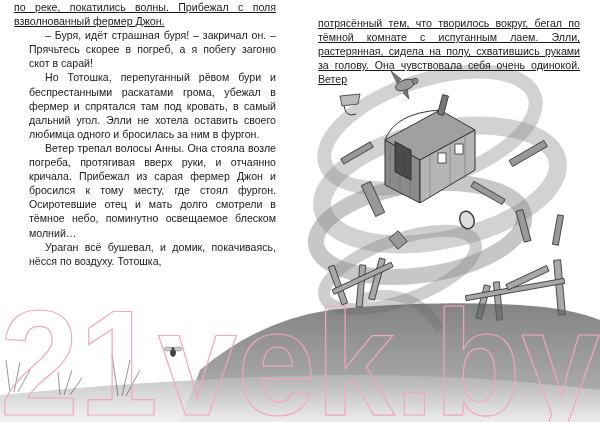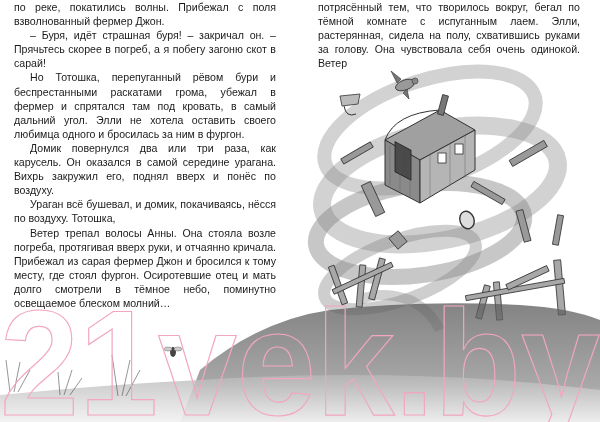--- a/index.html
+++ b/index.html
@@ -1,21 +1,21 @@
 <!DOCTYPE html>
 <html><head>
   <meta charset="utf-8">
   <style>
     html, body { margin: 0; padding: 0; background: #ffffff; }
     body { width: 600px; height: 422px; position: relative; overflow: hidden; font-family: "Liberation Sans", sans-serif; color: #1a1a1a; }
     .page-left { position: absolute; left: 14px; top: 0; width: 262px; }
-    .page-right { position: absolute; left: 318px; top: 0; width: 262px; }
+    .page-right { position: absolute; left: 318px; top: 16px; width: 262px; }
     .para { font-size: 10.6px; line-height: 14.1px; margin: 0; text-align: justify; text-align-last: left; }
-    .para.indent { text-indent: 16px; }
-    .para.noindent { text-indent: 0; }
+    .para.indent { text-indent: 16px; margin-left: 15px; }
+    .para.noindent { text-indent: 0; text-decoration: underline; }
     .illustration { position: absolute; left: 0; top: 0; width: 600px; height: 422px; pointer-events: none; }
     .watermark { position: absolute; left: 0; top: 0; width: 600px; height: 422px; pointer-events: none; }
   </style>
 </head>
 <body>
 
 <svg class="illustration" viewBox="0 0 600 422" xmlns="http://www.w3.org/2000/svg">
   <defs>
     <radialGradient id="swirl" cx="50%" cy="50%" r="50%">
       <stop offset="0%" stop-color="#ffffff" stop-opacity="0"></stop>
@@ -117,23 +117,22 @@
     <ellipse cx="0" cy="0" rx="3" ry="5" fill="#444"></ellipse>
     <ellipse cx="5" cy="-3" rx="4" ry="2" fill="#ccc" stroke="#555" stroke-width="0.4"></ellipse>
     <ellipse cx="-5" cy="-3" rx="4" ry="2" fill="#ccc" stroke="#555" stroke-width="0.4"></ellipse>
   </g>
 </svg>
 
 <div class="page-left">
   <p class="para noindent">по реке, покатились волны. Прибежал с поля взволнованный фермер Джон.</p>
   <p class="para indent">– Буря, идёт страшная буря! – закричал он. – Прячьтесь скорее в погреб, а я побегу загоню скот в сарай!</p>
   <p class="para indent">Но Тотошка, перепуганный рёвом бури и беспрестанными раскатами грома, убежал в фермер и спрятался там под кровать, в самый дальний угол. Элли не хотела оставить своего любимца одного и бросилась за ним в фургон.</p>
-  <p class="para indent">Домик повернулся два или три раза, как карусель. Он оказался в самой середине урагана. Вихрь закружил его, поднял вверх и понёс по воздуху.</p>
+  <p class="para indent">Ветер трепал волосы Анны. Она стояла возле погреба, протягивая вверх руки, и отчаянно кричала. Прибежал из сарая фермер Джон и бросился к тому месту, где стоял фургон. Осиротевшие отец и мать долго смотрели в тёмное небо, поминутно освещаемое блеском молний…</p>
   <p class="para indent">Ураган всё бушевал, и домик, покачиваясь, нёсся по воздуху. Тотошка,</p>
-  <p class="para indent">Ветер трепал волосы Анны. Она стояла возле погреба, протягивая вверх руки, и отчаянно кричала. Прибежал из сарая фермер Джон и бросился к тому месту, где стоял фургон. Осиротевшие отец и мать долго смотрели в тёмное небо, поминутно освещаемое блеском молний…</p>
 </div>
 
 <div class="page-right">
   <p class="para noindent">потрясённый тем, что творилось вокруг, бегал по тёмной комнате с испуганным лаем. Элли, растерянная, сидела на полу, схватившись руками за голову. Она чувствовала себя очень одинокой. Ветер</p>
 </div>
 
 <svg class="watermark" viewBox="0 0 600 422" xmlns="http://www.w3.org/2000/svg">
   <text x="0" y="415" font-family="Liberation Sans, sans-serif" font-size="150" font-weight="bold" fill="none" stroke="#f2a6bf" stroke-width="1.2" textLength="600" lengthAdjust="spacingAndGlyphs">21vek.by</text>
 </svg>
 

